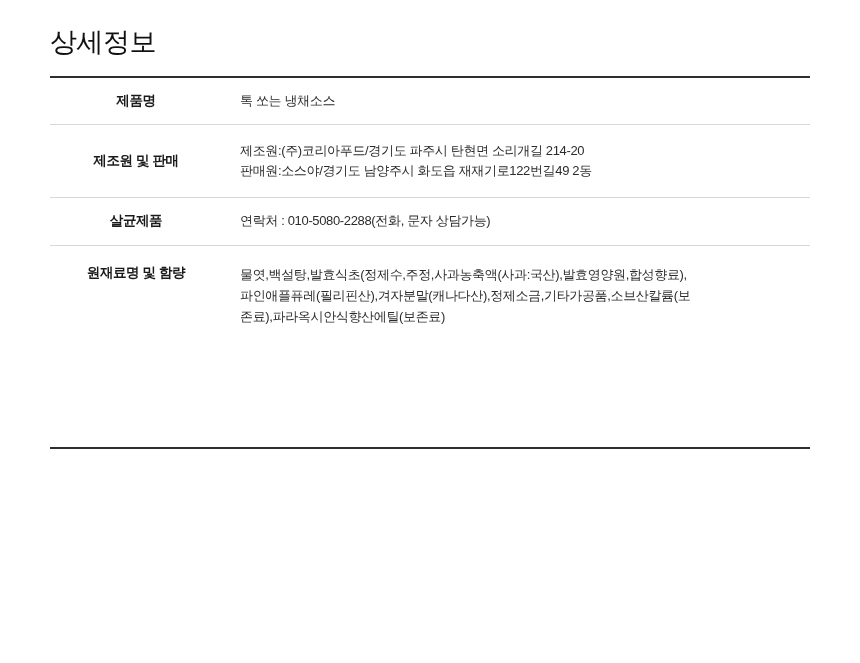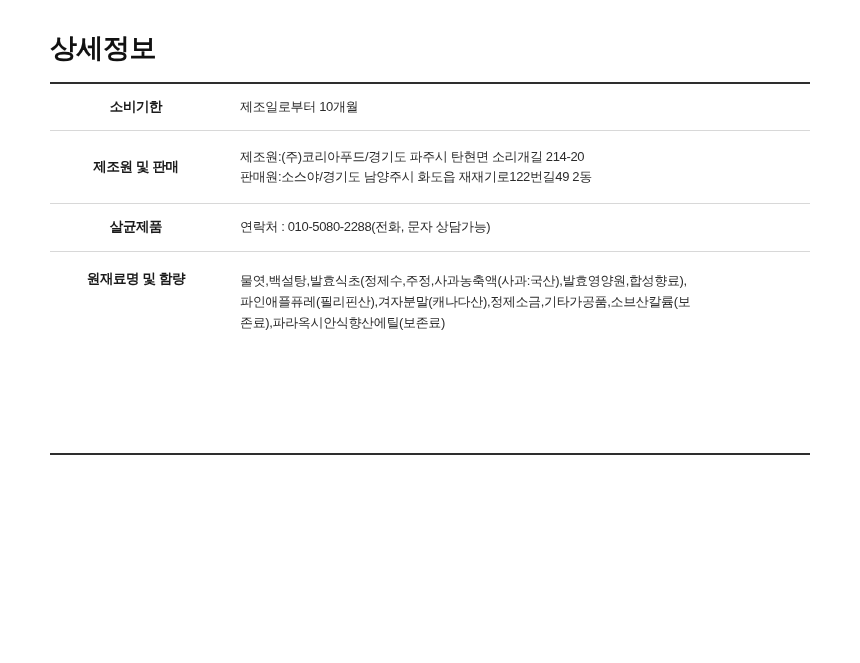--- a/index.html
+++ b/index.html
@@ -16,24 +16,24 @@
   }
   .page {
     position: relative;
     width: 860px;
     height: 663px;
     box-sizing: border-box;
     padding: 0 50px;
   }
   .page-title {
     font-size: 27px;
-    font-weight: bold;
+    font-weight: normal;
     letter-spacing: -0.5px;
     color: #111111;
-    padding-top: 30px;
+    padding-top: 24px;
     padding-bottom: 16px;
     margin: 0;
   }
   table.spec-table {
     width: 760px;
     border-collapse: collapse;
     table-layout: fixed;
     border-top: 2px solid #2e2e2e;
     border-bottom: 2px solid #2e2e2e;
   }
@@ -86,29 +86,29 @@
 </head>
 <body>
 
 <div class="page">
 
   <h1 class="page-title">상세정보</h1>
 
   <table class="spec-table">
     <tbody>
 
+      <tr>
+        <th class="spec-label">제품명</th>
+        <td class="spec-value">
+          <span class="line">톡 쏘는 냉채소스</span>
+        </td>
+      </tr>
 
 
 
-      <tr>
-        <th class="spec-label">소비기한</th>
-        <td class="spec-value">
-          <span class="line">제조일로부터 10개월</span>
-        </td>
-      </tr>
 
 
 
       <tr class="row-tall">
         <th class="spec-label">제조원 및 판매</th>
         <td class="spec-value">
           <span class="line">제조원:(주)코리아푸드/경기도 파주시 탄현면 소리개길 214-20</span>
           <span class="line">판매원:소스야/경기도 남양주시 화도읍 재재기로122번길49 2동</span>
         </td>
       </tr>

